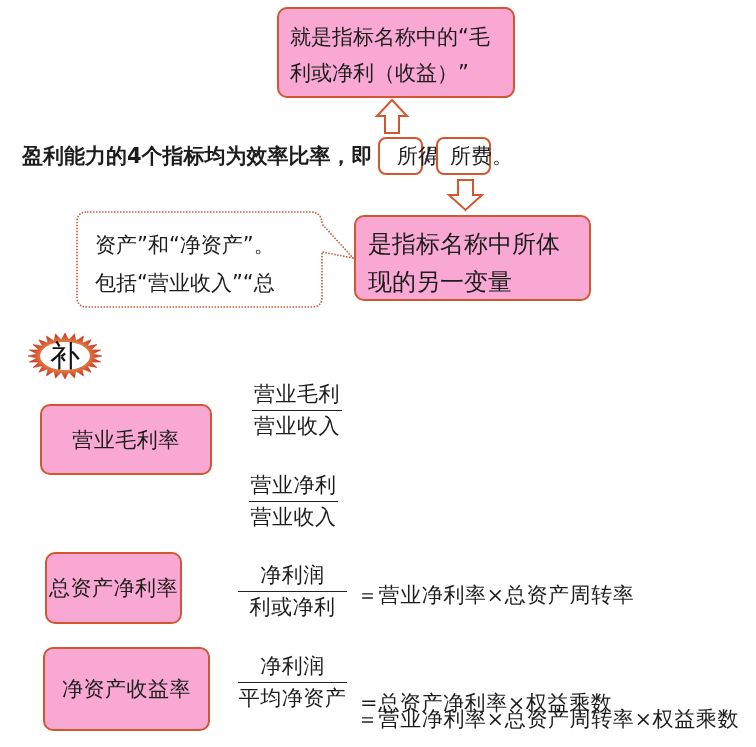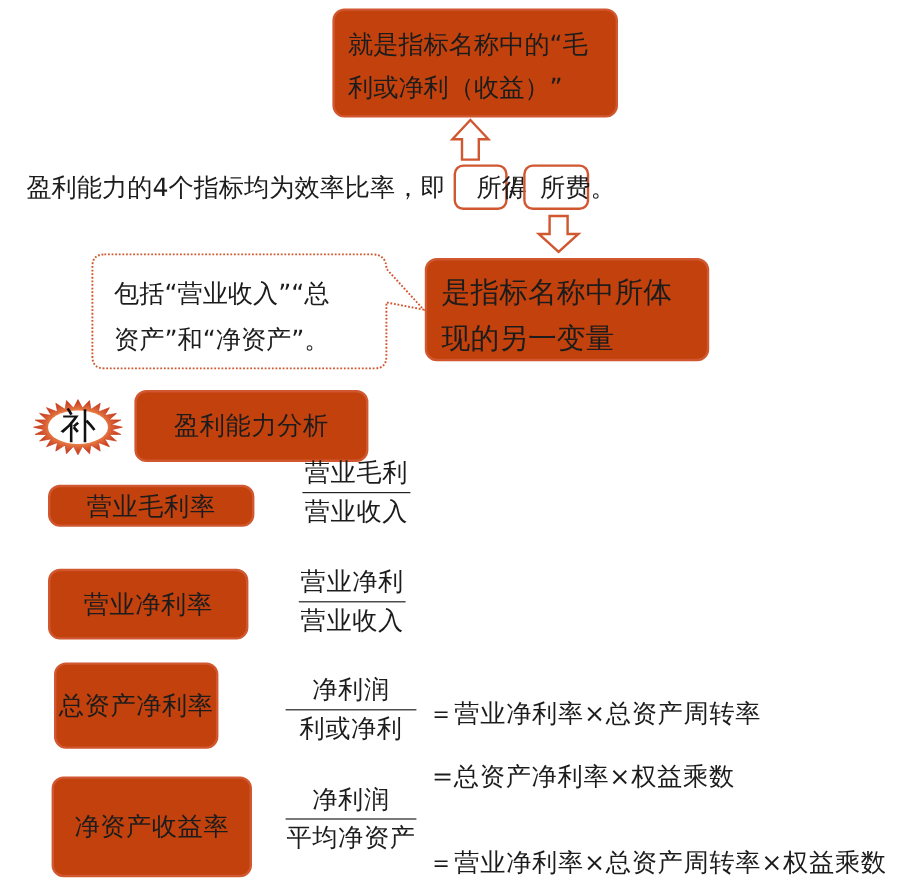--- a/index.html
+++ b/index.html
@@ -17,34 +17,34 @@
     .overlay {
       position: absolute; left: 0; top: 0;
       width: 756px; height: 747px;
       pointer-events: none;
     }
     .box {
       position: absolute;
       box-sizing: border-box;
       border: 2px solid #d0572f;
       border-radius: 10px;
-      background: #c2410c;
+      background: #f9a8d4;
       white-space: nowrap;
     }
     .line { display: block; }
 
     
     .top-callout {
       left: 277px; top: 7px; width: 238px; height: 91px;
       padding: 10px 6px 0 11px;
       font-size: 21px; line-height: 36px;
     }
 
     
-    .statement { left: 22px; top: 141px; font-size: 21px; line-height: 30px; }
+    .statement { left: 22px; top: 141px; font-size: 21px; line-height: 30px; font-weight: bold; }
     .hl-box {
       position: absolute; box-sizing: border-box;
       border: 2px solid #d0572f; border-radius: 8px;
       height: 38px; top: 137px;
       font-size: 21px; line-height: 34px;
       white-space: nowrap; overflow: visible;
     }
     .hl-num { left: 378px; width: 45px; padding-left: 17px; }
     .hl-den { left: 436px; width: 55px; padding-left: 12px; }
     .slash { left: 424px; top: 141px; font-size: 21px; line-height: 30px; }
@@ -66,40 +66,40 @@
     .section-title {
       left: 112px; top: 325px; width: 195px; height: 60px;
       text-align: center; line-height: 56px; font-size: 21px; letter-spacing: 0.5px;
     }
 
     
     .ratio-box {
       display: flex; align-items: center; justify-content: center;
       font-size: 21px; letter-spacing: 0.5px;
     }
-    .rb0 { left: 40px; top: 404px; width: 172px; height: 35px; }
+    .rb0 { left: 40px; top: 404px; width: 172px; height: 71px; }
     .rb1 { left: 40px; top: 474px; width: 167px; height: 59px; }
     .rb2 { left: 45px; top: 552px; width: 137px; height: 72px; }
     .rb3 { left: 43px; top: 647px; width: 167px; height: 84px; }
 
     
     .frac { position: absolute; }
     .frac .num, .frac .den {
       height: 29px; line-height: 29px; text-align: center;
       font-size: 21px; white-space: nowrap; letter-spacing: 0.5px;
     }
     .frac .bar { height: 0; border-top: 1.6px solid #222; margin: 1px 0; }
     .f0 { left: 252px; top: 380px; width: 90px; }
     .f1 { left: 249px; top: 471px; width: 89px; }
     .f2 { left: 238px; top: 561px; width: 109px; }
     .f3 { left: 238px; top: 652px; width: 109px; }
 
     .expansion { font-size: 21px; line-height: 30px; letter-spacing: 0.6px; }
     .e2a { left: 357px; top: 580px; }
-    .e3a { left: 360px; top: 632px; }
+    .e3a { left: 360px; top: 688px; }
     .e3b { left: 357px; top: 704px; }
   </style>
 </head>
 <body>
 
 <div class="page">
 
   <svg class="overlay" viewBox="0 0 756 747">
     <path d="M87 212 H310 Q322 212 322 224 L353 258 L322 252 V297 Q322 307 312 307 H87 Q77 307 77 297 V222 Q77 212 87 212 Z" fill="#ffffff" stroke="#d0572f" stroke-width="1.6" stroke-dasharray="1.5 1.5"></path>
     <path d="M392 100 L407 116 L399 116 L399 133 L385 133 L385 116 L377 116 Z" fill="#ffffff" stroke="#d0572f" stroke-width="2" stroke-linejoin="miter"></path>
@@ -110,48 +110,44 @@
     <span class="line">就是指标名称中的“毛</span>
     <span class="line">利或净利（收益）”</span>
   </div>
 
   <div class="abs statement sans">盈利能力的4个指标均为效率比率，即</div>
   <div class="hl-box hl-num sans">所得</div>
   <div class="abs slash sans">/</div>
   <div class="hl-box hl-den sans">所费。</div>
 
   <div class="abs dotted-text sans">
+    <span class="line">资产”和“净资产”。</span>
     <span class="line">包括“营业收入”“总</span>
-    <span class="line">资产”和“净资产”。</span>
   </div>
 
   <div class="box right-callout sans">
     <span class="line">是指标名称中所体</span>
     <span class="line">现的另一变量</span>
   </div>
 
   <svg class="starburst" viewBox="0 0 76 48">
     <defs>
       <radialGradient id="burstGrad" cx="50%" cy="50%" r="50%">
         <stop offset="0%" stop-color="#ffffff"></stop>
         <stop offset="55%" stop-color="#f08a4b"></stop>
         <stop offset="100%" stop-color="#c0301a"></stop>
       </radialGradient>
     </defs>
     <polygon fill="url(#burstGrad)" stroke="#c8401f" stroke-width="0.6" points="75,24 65.8,26.1 73.7,30 63.9,30.1 70,35.5 60.2,33.7 64.2,40.3 55,36.7 56.5,43.9 48.7,38.8 47.6,46.2 41.7,39.9 38,47 34.3,39.9 28.4,46.2 27.3,38.8 19.5,43.9 21,36.7 11.8,40.3 15.8,33.7 6,35.5 12.1,30.1 2.3,30 10.2,26.1 1,24 10.2,21.9 2.3,18 12.1,17.9 6,12.5 15.8,14.3 11.8,7.7 21,11.3 19.5,4.1 27.3,9.2 28.4,1.8 34.3,8.1 38,1 41.7,8.1 47.6,1.8 48.7,9.2 56.5,4.1 55,11.3 64.2,7.7 60.2,14.3 70,12.5 63.9,17.9 73.7,18 65.8,21.9"></polygon>
     <ellipse cx="38" cy="24" rx="25" ry="14" fill="#ffffff"></ellipse>
   </svg>
   <div class="badge-label sans">补</div>
-  <div class="box section-title serif">盈利能力分析</div>
 
   <div class="box ratio-box rb0 serif">
     <span>营业毛利率</span>
-  </div>
-  <div class="box ratio-box rb1 serif">
-    <span>营业净利率</span>
   </div>
   <div class="box ratio-box rb2 serif">
     <span>总资产净利率</span>
   </div>
   <div class="box ratio-box rb3 serif">
     <span>净资产收益率</span>
   </div>
 
   <div class="frac f0 serif">
     <div class="num">营业毛利</div>

